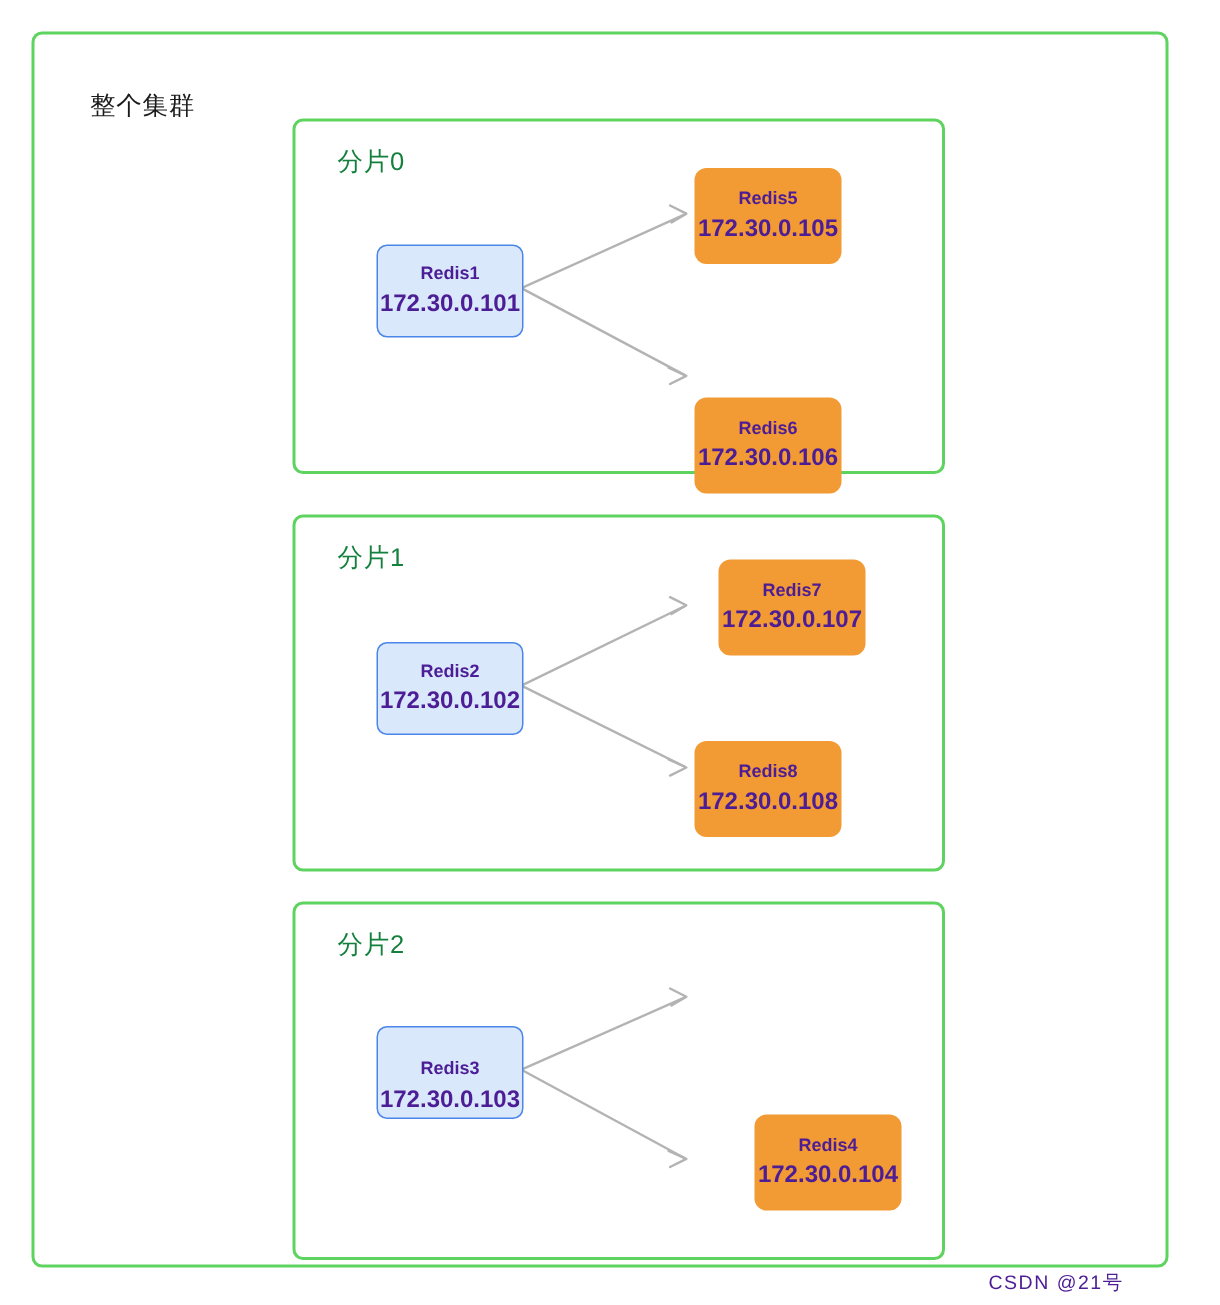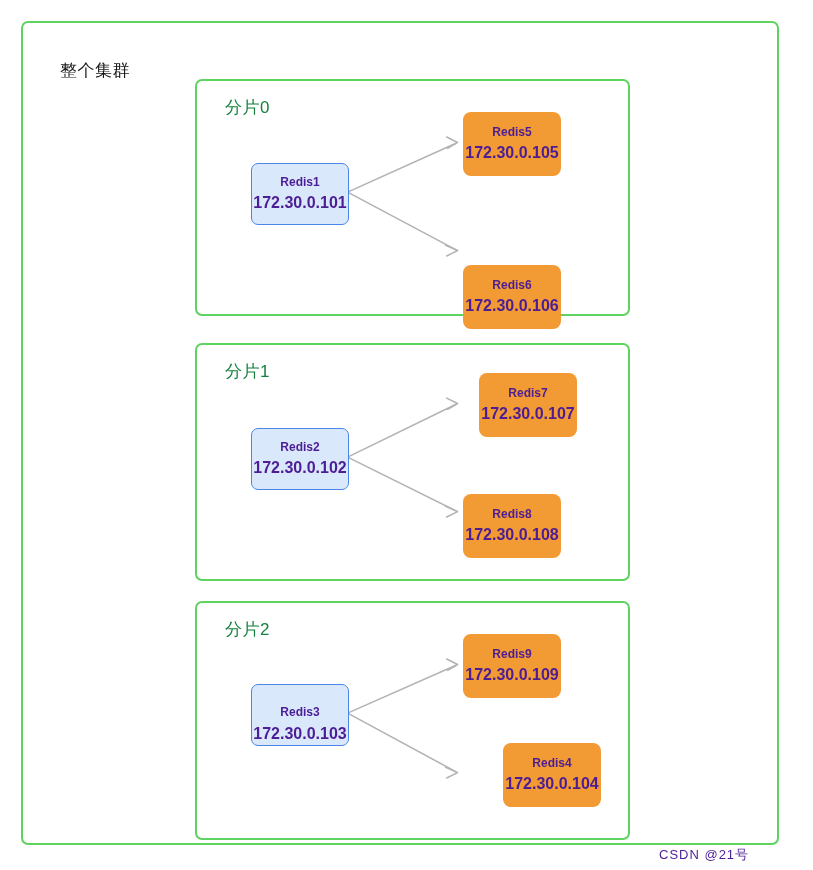--- a/index.html
+++ b/index.html
@@ -207,24 +207,20 @@
           <line x1="152" y1="112" x2="262" y2="172"></line>
           <polyline points="251,167 263,172.5 252,178" stroke-linejoin="round" stroke-linecap="round"></polyline>
         </g>
       </svg>
 
       <div class="node master master-pos m2">
         <span class="node-name">Redis3</span>
         <span class="node-ip">172.30.0.103</span>
       </div>
 
-      <div class="node replica replica-pos r2a">
-        <span class="node-name">Redis9</span>
-        <span class="node-ip">172.30.0.109</span>
-      </div>
 
       <div class="node replica replica-pos r2b">
         <span class="node-name">Redis4</span>
         <span class="node-ip">172.30.0.104</span>
       </div>
     </div>
 
   </div>
 
   <span class="watermark">CSDN @21号</span>

